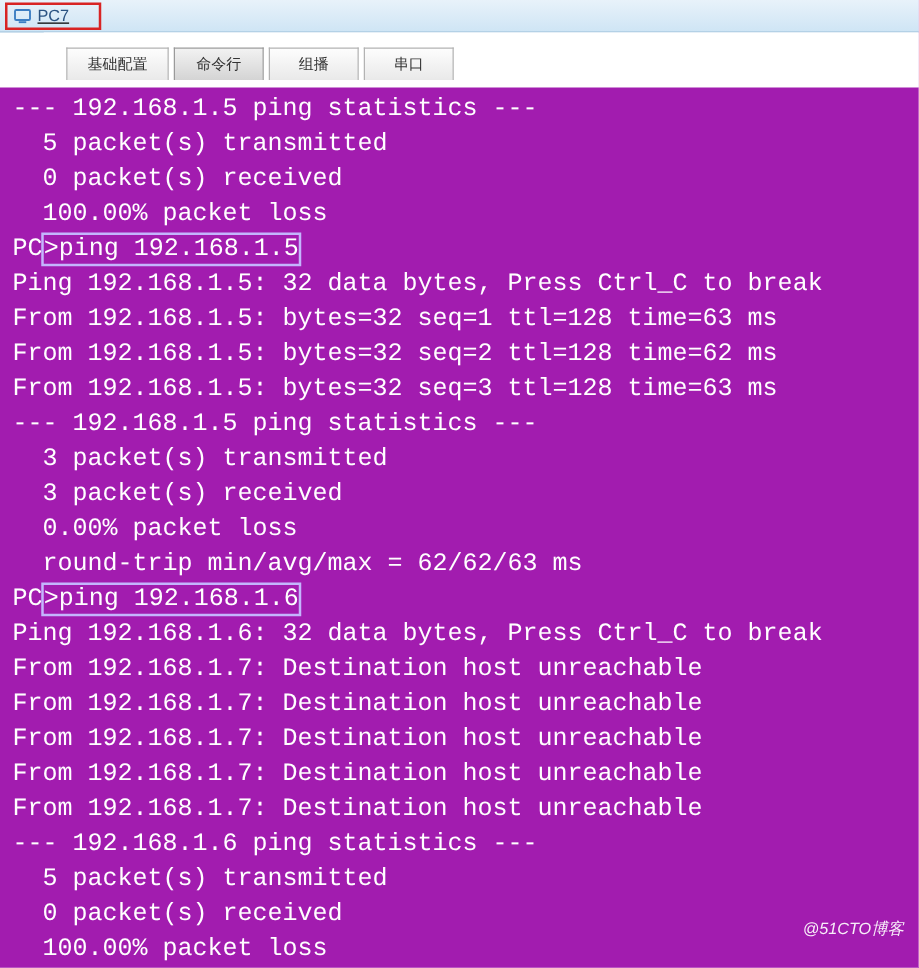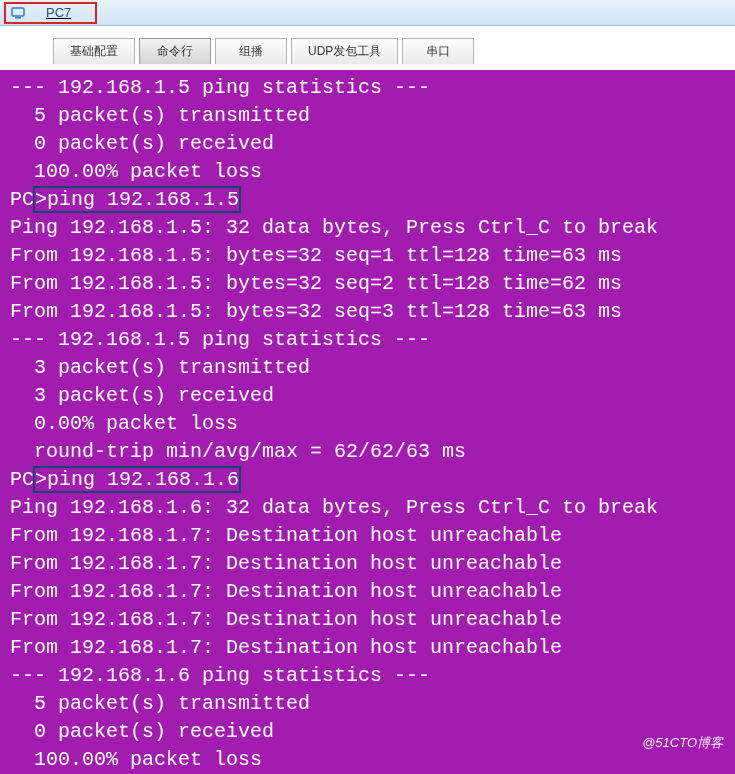--- a/index.html
+++ b/index.html
@@ -19,21 +19,21 @@
       border-bottom: 1px solid #a0c4de;
       display: flex;
       align-items: center;
       padding-left: 4px;
     }
     .title-highlight {
       border: 2px solid #d82424;
       padding: 1px 24px 1px 4px;
       display: flex;
       align-items: center;
-      gap: 20px;
+      gap: 4px;
       height: 22px;
       background: transparent;
       text-decoration: underline;
     }
     .app-icon {
       width: 16px;
       height: 16px;
       display: flex;
       align-items: center;
       justify-content: center;
@@ -87,21 +87,21 @@
       padding: 4px 10px;
       height: 722px;
       white-space: pre;
       overflow: hidden;
       position: relative;
     }
     
     .term-line { display: block; }
     
     .highlight-box {
-      border: 2px solid #0c4a6e;
+      border: 2px solid #c4b5fd;
       background: transparent;
       margin-left: -1px;
     }
     
     .cursor {
       display: inline-block;
       width: 2px;
       height: 16px;
       background: #ffffff;
       vertical-align: middle;
@@ -132,19 +132,18 @@
       </svg>
     </span>
     <span class="title-text">PC7</span>
   </div>
 </div>
 
 <div class="tab-area">
   <div class="tab">基础配置</div>
   <div class="tab active">命令行</div>
   <div class="tab">组播</div>
-  <div class="tab">UDP发包工具</div>
   <div class="tab">串口</div>
 </div>
 
 <div class="terminal"><span class="term-line">--- 192.168.1.5 ping statistics ---</span><span class="term-line">  5 packet(s) transmitted</span><span class="term-line">  0 packet(s) received</span><span class="term-line">  100.00% packet loss</span><span class="term-line"></span><span class="term-line"><span>PC</span><span class="highlight-box">&gt;ping 192.168.1.5</span></span><span class="term-line"></span><span class="term-line">Ping 192.168.1.5: 32 data bytes, Press Ctrl_C to break</span><span class="term-line">From 192.168.1.5: bytes=32 seq=1 ttl=128 time=63 ms</span><span class="term-line">From 192.168.1.5: bytes=32 seq=2 ttl=128 time=62 ms</span><span class="term-line">From 192.168.1.5: bytes=32 seq=3 ttl=128 time=63 ms</span><span class="term-line"></span><span class="term-line">--- 192.168.1.5 ping statistics ---</span><span class="term-line">  3 packet(s) transmitted</span><span class="term-line">  3 packet(s) received</span><span class="term-line">  0.00% packet loss</span><span class="term-line">  round-trip min/avg/max = 62/62/63 ms</span><span class="term-line"></span><span class="term-line"><span>PC</span><span class="highlight-box">&gt;ping 192.168.1.6</span></span><span class="term-line"></span><span class="term-line">Ping 192.168.1.6: 32 data bytes, Press Ctrl_C to break</span><span class="term-line">From 192.168.1.7: Destination host unreachable</span><span class="term-line">From 192.168.1.7: Destination host unreachable</span><span class="term-line">From 192.168.1.7: Destination host unreachable</span><span class="term-line">From 192.168.1.7: Destination host unreachable</span><span class="term-line">From 192.168.1.7: Destination host unreachable</span><span class="term-line"></span><span class="term-line">--- 192.168.1.6 ping statistics ---</span><span class="term-line">  5 packet(s) transmitted</span><span class="term-line">  0 packet(s) received</span><span class="term-line">  100.00% packet loss</span><span class="term-line"></span><span class="term-line"><span>PC&gt;</span><span class="cursor"></span></span></div>
 
 <div class="watermark">@51CTO博客</div>
 
 </body></html>

